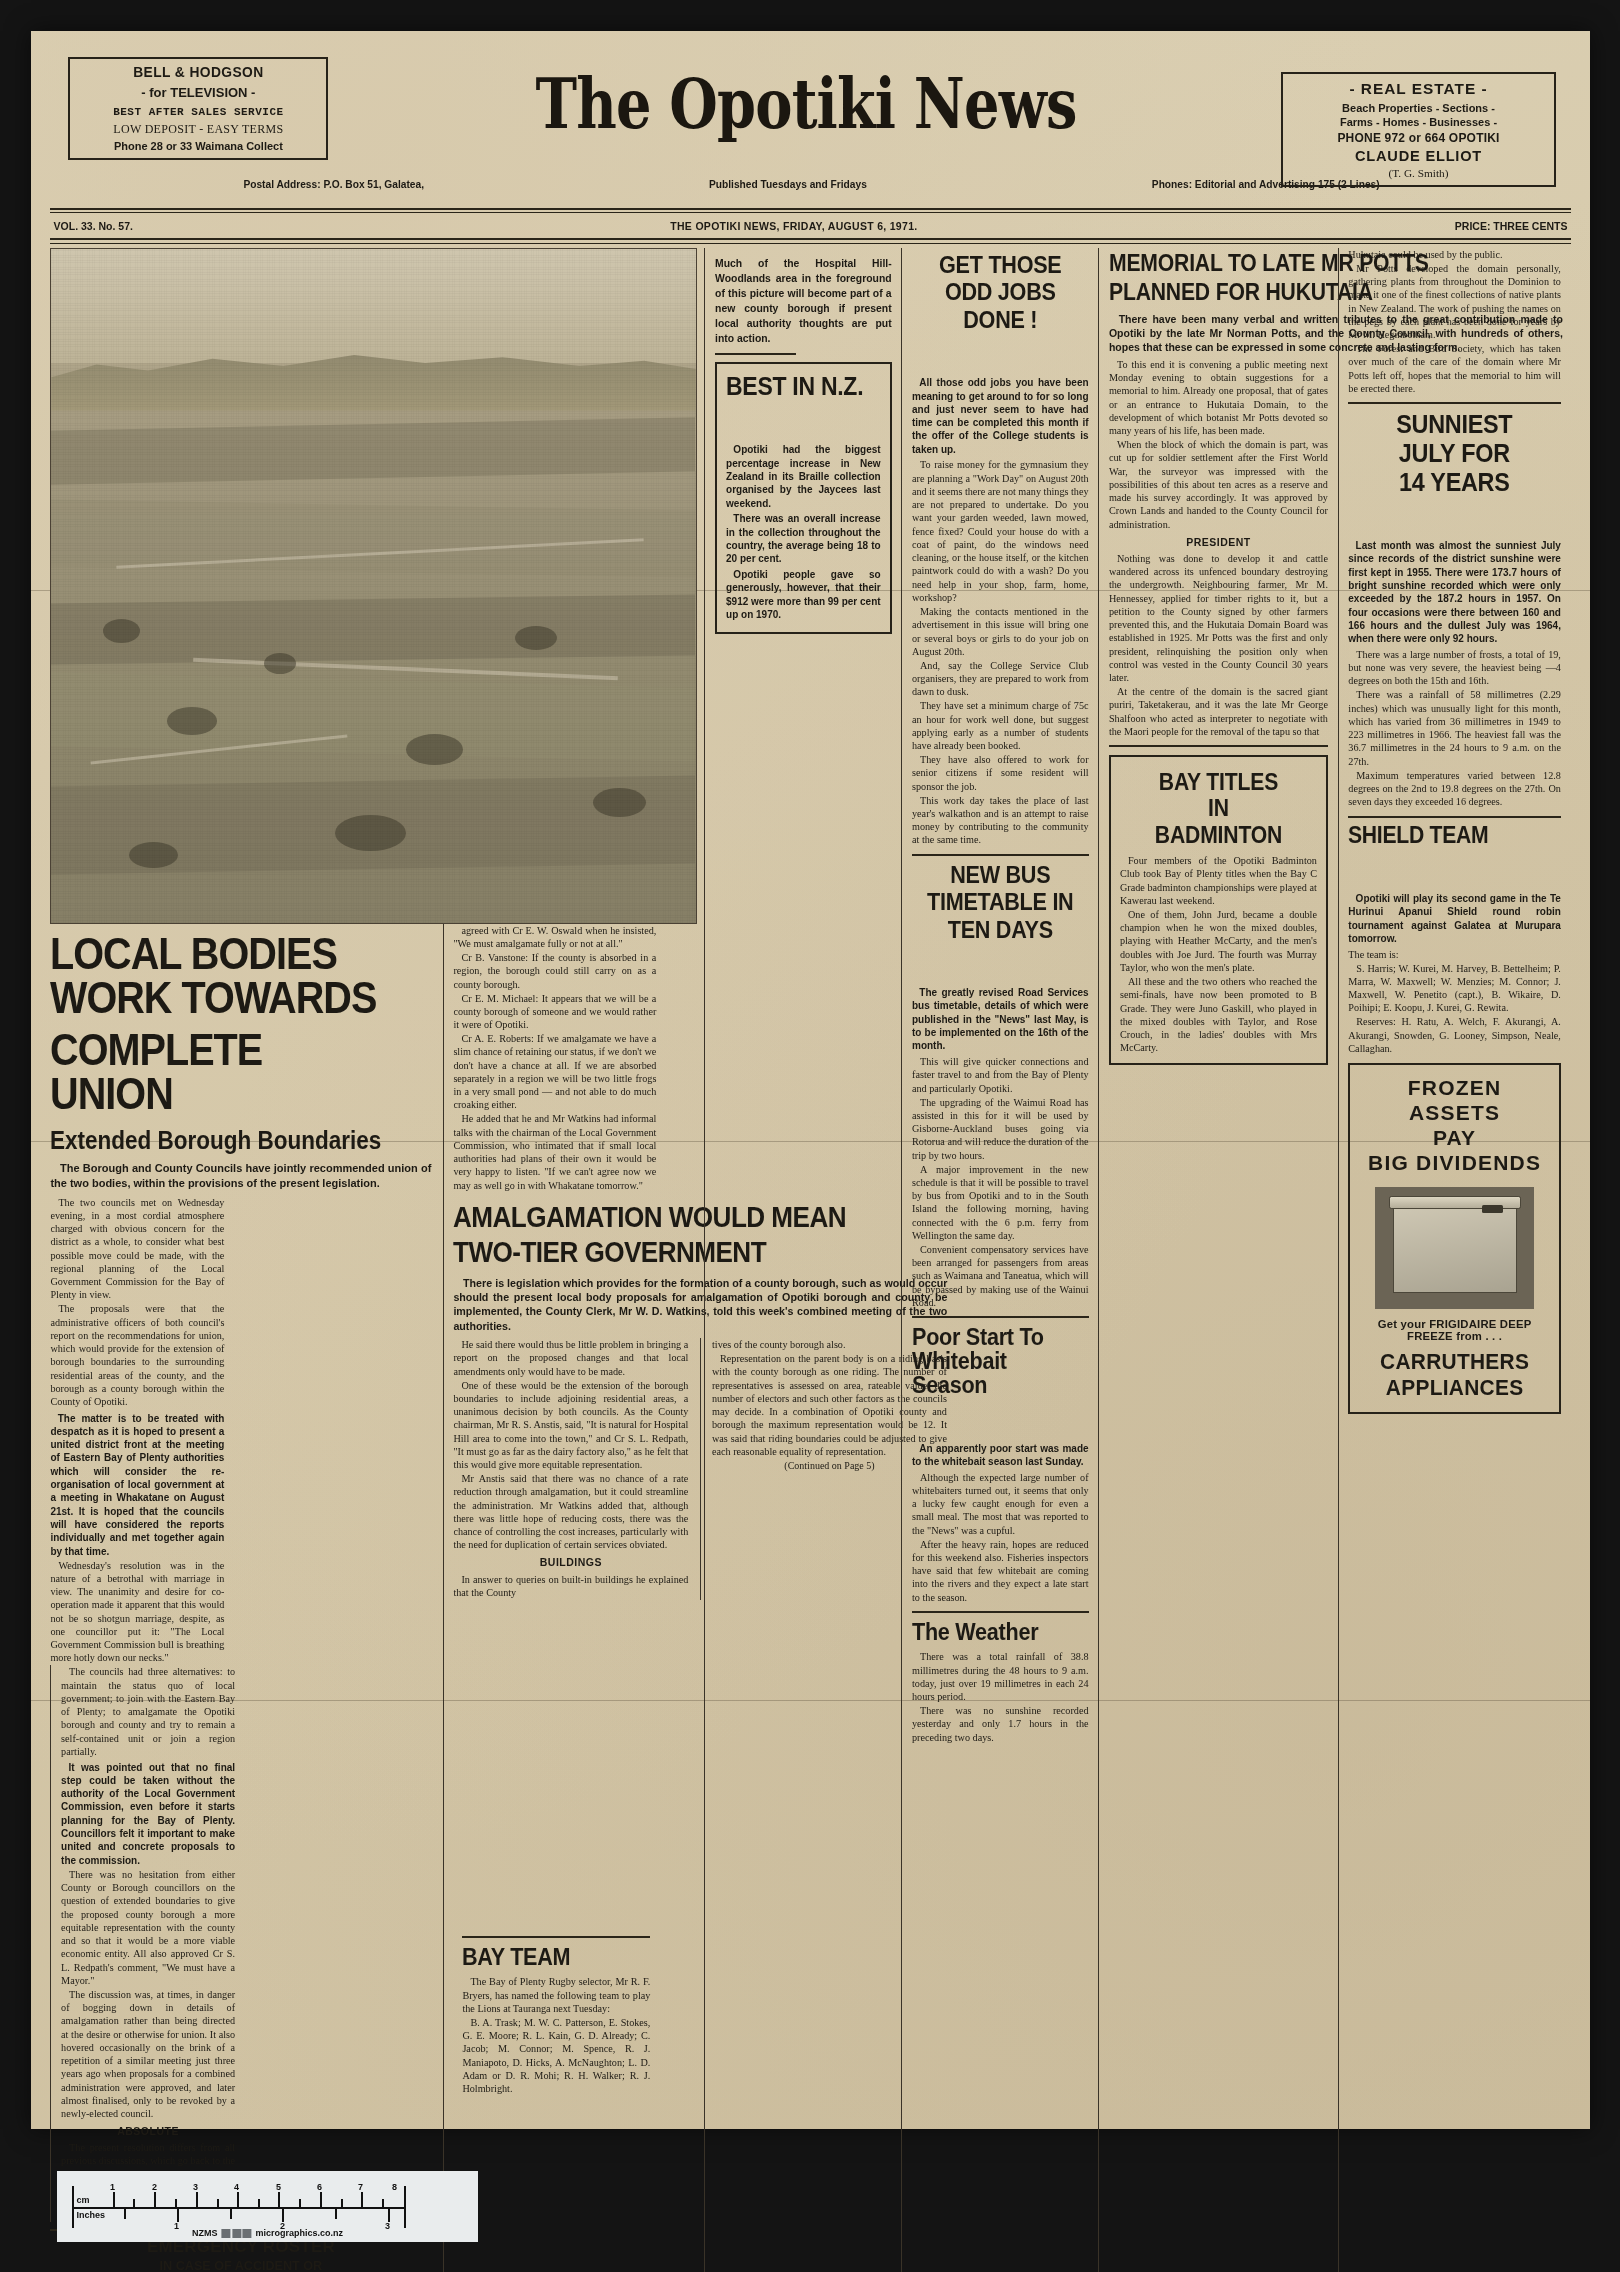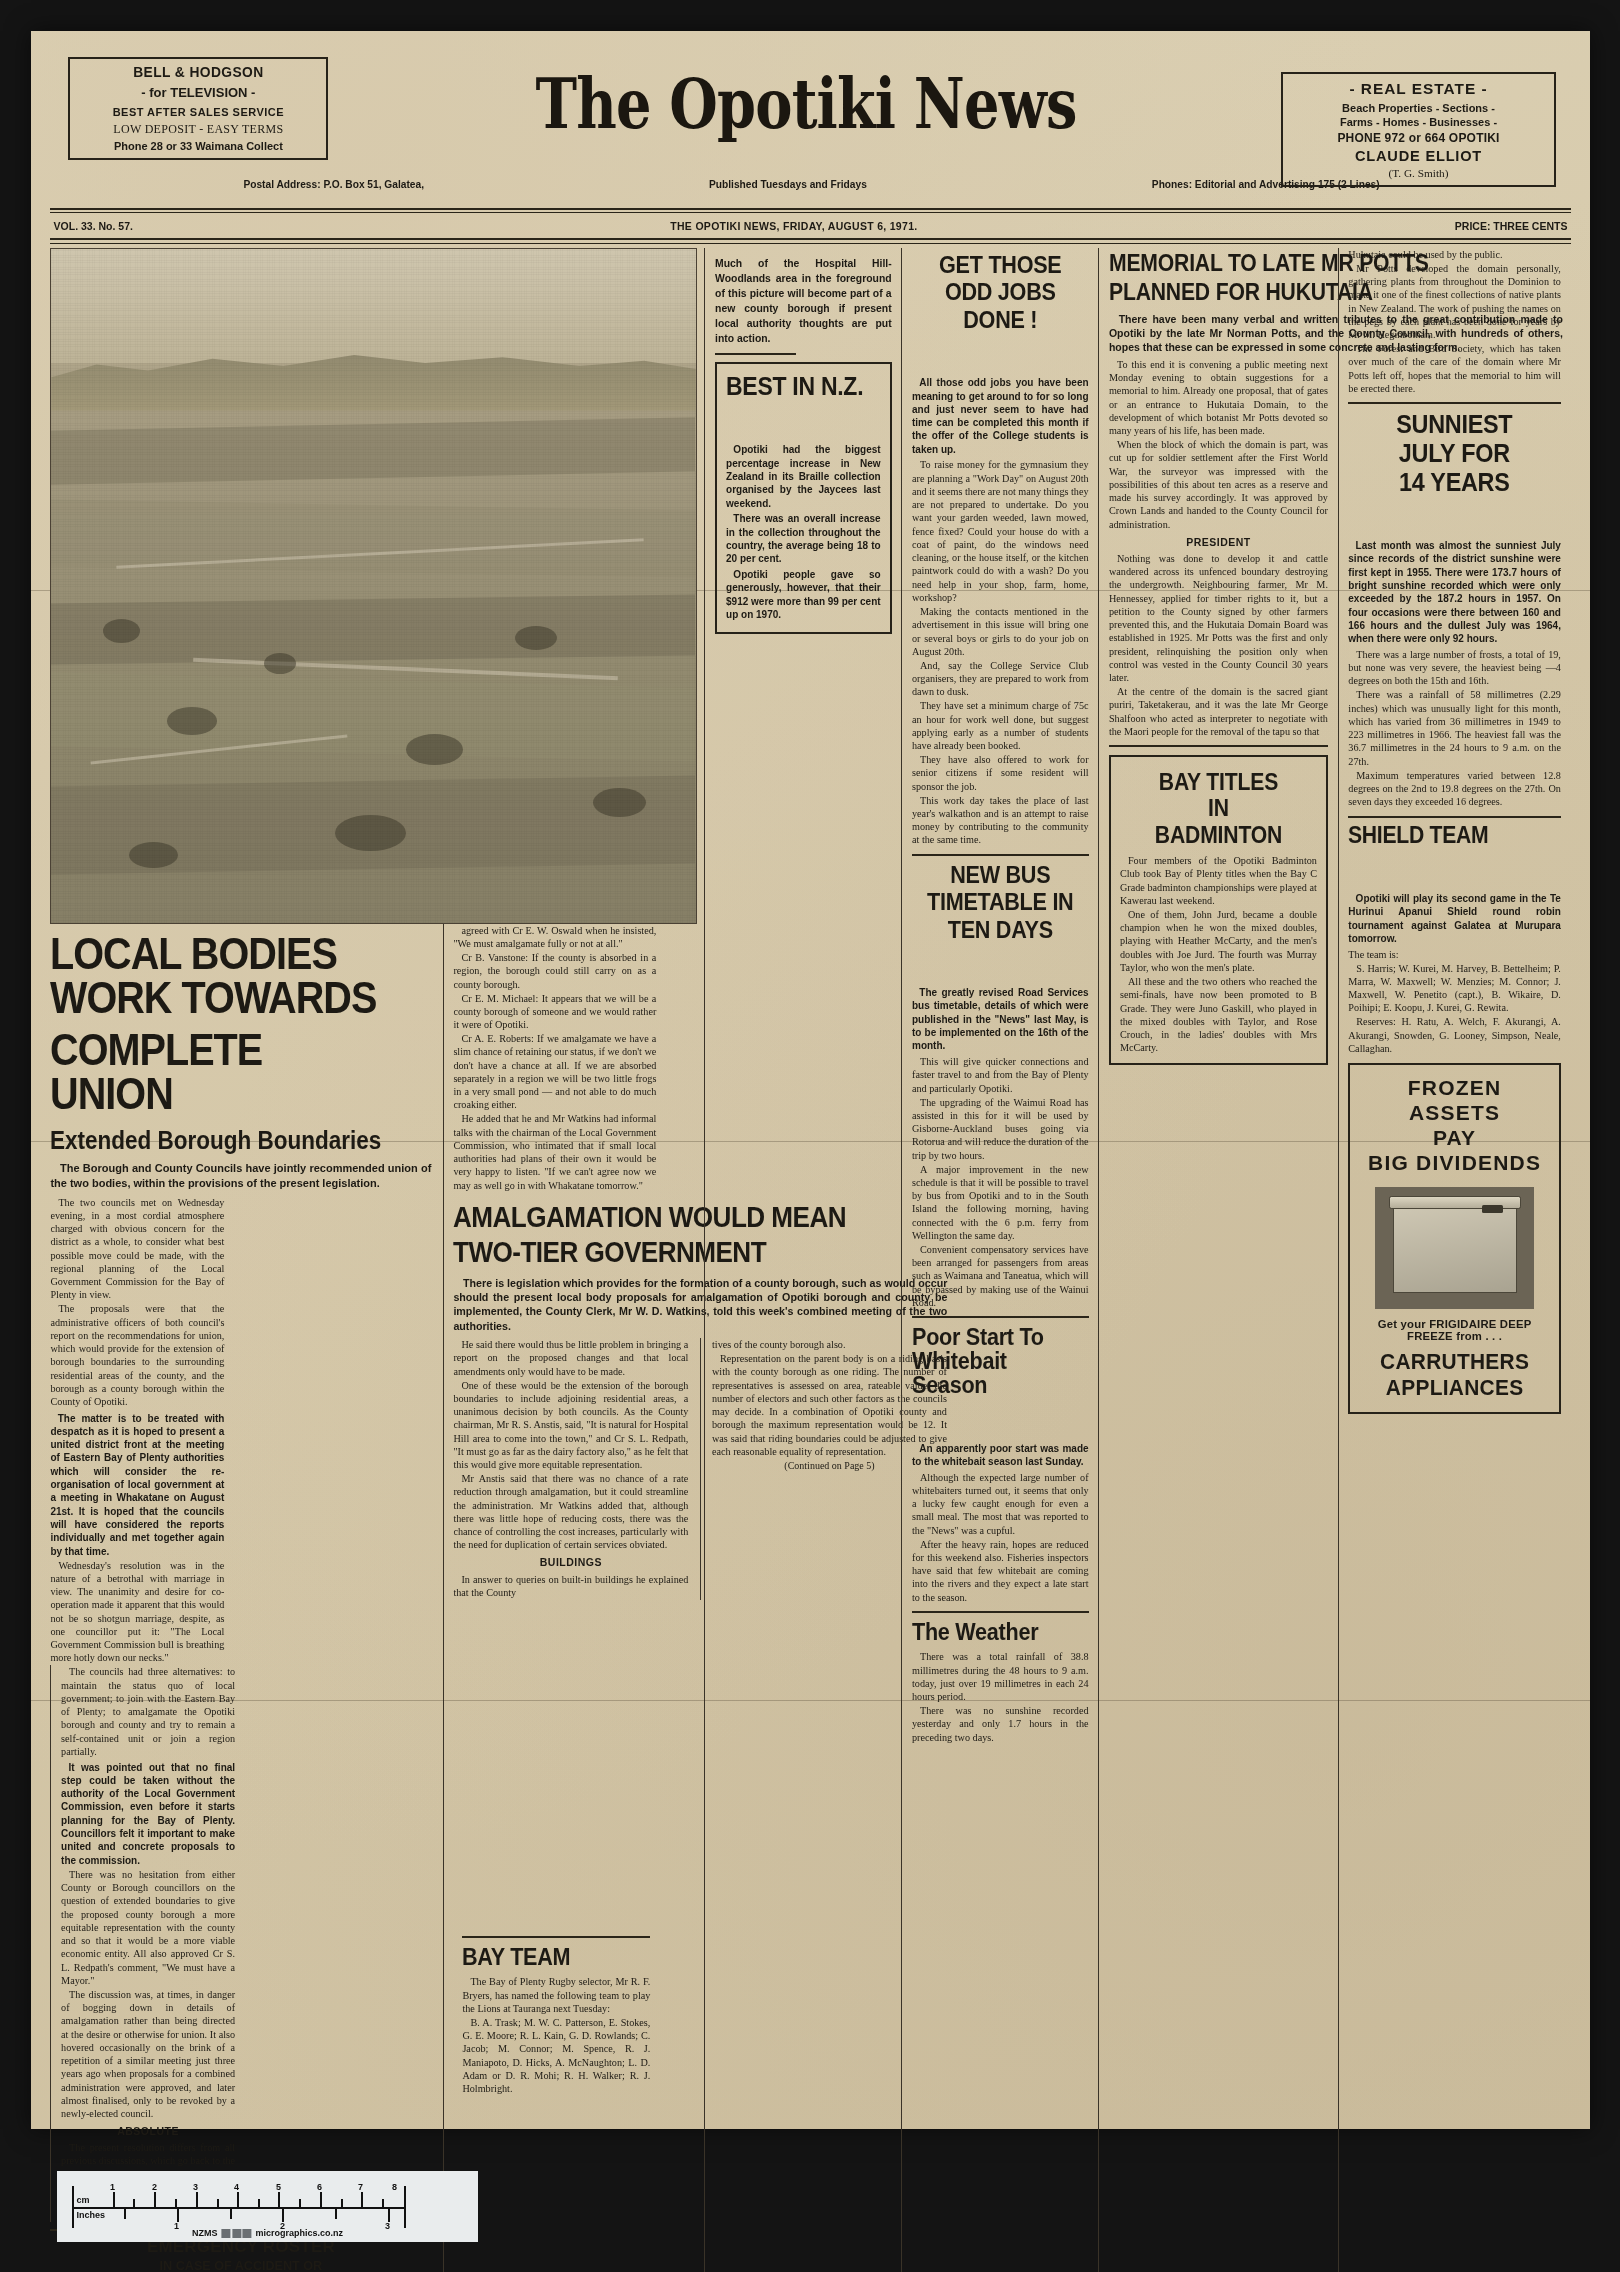--- a/index.html
+++ b/index.html
@@ -25,21 +25,21 @@
   .lede{font-family:"Liberation Sans",sans-serif;font-weight:bold;font-size:11px;line-height:1.34;text-align:justify;}
   .lede p{margin:0 0 3.2px;text-indent:9.7px;}
 
   
   .masthead{position:relative;height:159px;}
   .adbox{position:absolute;border:2.4px solid #262219;padding:5.7px 6.5px;text-align:center;background:transparent;}
   .ad-left{left:18px;top:8px;width:243px;}
   .ad-right{right:14.6px;top:23px;width:258px;}
   .ad-l1{font-family:"Liberation Sans",sans-serif;font-weight:bold;font-size:13.8px;letter-spacing:0.4px;margin-bottom:5.7px;}
   .ad-l2{font-family:"Liberation Sans",sans-serif;font-weight:bold;font-size:13px;margin-bottom:5.7px;}
-  .ad-l3{font-family:Liberation Sans, sans-serif;font-weight:bold;font-size:11px;letter-spacing:0.5px;margin-bottom:4px;}
+  .ad-l3{font-family:Liberation Mono, monospace;font-weight:bold;font-size:11px;letter-spacing:0.5px;margin-bottom:4px;}
   .ad-l4{font-family:"Liberation Serif",serif;font-size:12px;letter-spacing:0.3px;margin-bottom:3.2px;}
   .ad-l5{font-family:"Liberation Sans",sans-serif;font-weight:bold;font-size:11px;}
   .re-1{font-family:"Liberation Sans",sans-serif;font-weight:bold;font-size:15.4px;letter-spacing:1px;margin-bottom:4px;}
   .re-2{font-family:"Liberation Sans",sans-serif;font-weight:bold;font-size:11px;margin-bottom:2.4px;}
   .re-3{font-family:"Liberation Sans",sans-serif;font-weight:bold;font-size:12px;letter-spacing:0.2px;margin:3.2px 0 3.2px;}
   .re-4{font-family:"Liberation Sans",sans-serif;font-weight:bold;font-size:14.6px;letter-spacing:0.8px;margin-bottom:2.4px;}
   .re-5{font-family:"Liberation Serif",serif;font-size:11.3px;}
 
   .title-wrap{position:absolute;left:275px;right:284px;top:21px;text-align:center;}
   .paper-title{font-family:"DejaVu Serif",serif;font-weight:bold;font-size:62px;line-height:1;
@@ -315,21 +315,21 @@
              </div>
            </div>
          </div>
        </div>
 
        <div style="position:absolute;left:412px;top:1681px;width:188px;">
          <hr class="hr-th">
          <div class="hl-col-l" style="font-size:23.5px;">BAY TEAM</div>
          <div class="body-serif">
            <p>The Bay of Plenty Rugby selector, Mr R. F. Bryers, has named the following team to play the Lions at Tauranga next Tuesday:</p>
-           <p>B. A. Trask; M. W. C. Patterson, E. Stokes, G. E. Moore; R. L. Kain, G. D. Rowlands; C. Jacob; M. Connor; M. Spence, R. J. Maniapoto, D. Hicks, A. McNaughton; L. D. Adam or D. R. Mohi; R. H. Walker; R. J. Holmbright.</p>
+           <p>B. A. Trask; M. W. C. Patterson, E. Stokes, G. E. Moore; R. L. Kain, G. D. Already; C. Jacob; M. Connor; M. Spence, R. J. Maniapoto, D. Hicks, A. McNaughton; L. D. Adam or D. R. Mohi; R. H. Walker; R. J. Holmbright.</p>
          </div>
        </div>
      </div>
 
      <div class="col c2 vline" style="width:191px;">
        <div class="caption">Much of the Hospital Hill-Woodlands area in the foreground of this picture will become part of a new county borough if present local authority thoughts are put into action.</div>
        <hr class="hr-half">
 
        <div class="boxart">
          <div class="hl-col-l" style="font-size:25px;margin-top:0;">BEST IN N.Z.</div>

